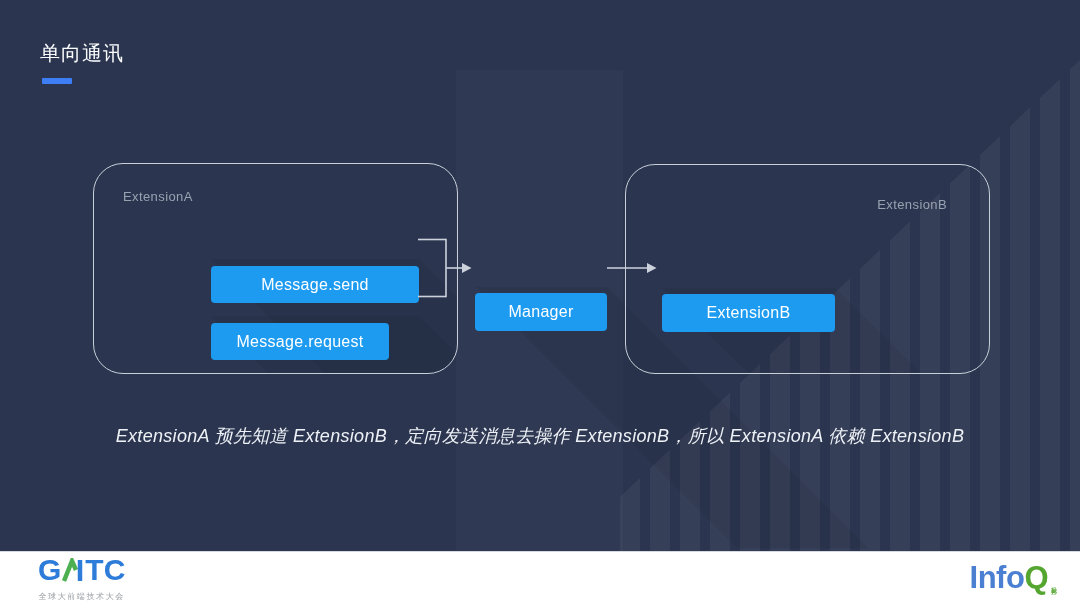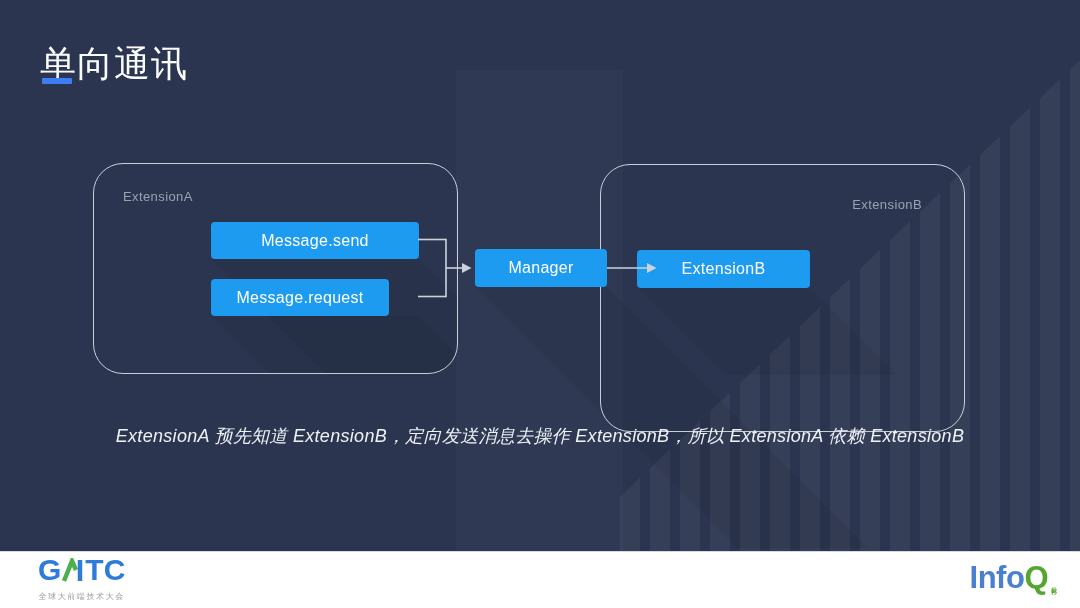--- a/index.html
+++ b/index.html
@@ -20,44 +20,44 @@
     clip-path:polygon(0 100%, 0 89%, 100% 0, 100% 100%);
   }
   .shadow-manager{
     position:absolute; inset:0;
     background:rgba(0,0,0,0.055);
     clip-path:polygon(476px 287px, 607px 287px, 868px 548px, 737px 548px);
   }
   
   .title{
     position:absolute; left:40px; top:40px;
-    font-size:36px; font-weight:500; color:#fbfcfe; letter-spacing:1px;
+    font-size:20px; font-weight:500; color:#fbfcfe; letter-spacing:1px;
   }
   .title-underline{
     position:absolute; left:42px; top:78px; width:30px; height:6px;
     background:#3d7ef5; border-radius:1px;
   }
   
   .dbox{
     position:absolute; width:365px; height:211px;
     border:1.6px solid #c8cfda; border-radius:30px;
     overflow:hidden; box-sizing:border-box;
   }
   .dbox-left{ left:93px; top:163px; }
-  .dbox-right{ left:600px; top:164px; height:268px; }
+  .dbox-right{ left:625px; top:164px; height:210px; }
   .dbox-label{
     position:absolute; font-size:13px; color:#99a2b1; letter-spacing:0.4px;
   }
   .dbox-left .dbox-label{ left:29px; top:25px; }
   .dbox-right .dbox-label{ right:42px; top:32px; }
   .inner-shadow{ position:absolute; inset:0; background:rgba(0,0,0,0.05); }
   .node{
     position:absolute; display:flex; align-items:center; justify-content:center;
     background:#1d9bf0; border-radius:4px;
-    color:#ffffff; font-size:16px; letter-spacing:0.3px;
+    color:#ffffff; font-size:16px; letter-spacing:0.3px;margin-top:44px;
   }
   .node-send{ left:117px; top:58px; width:208px; height:37px; }
   .node-request{ left:117px; top:115px; width:178px; height:37px; }
   .node-manager{ left:475px; top:249px; width:132px; height:38px;text-align:right; }
   .node-extb{ left:36px; top:85px; width:173px; height:38px; }
   .connectors{ position:absolute; left:0; top:0; pointer-events:none; }
   
   .caption{
     position:absolute; left:0; top:424px; width:1080px;
     text-align:center; font-size:18px; color:#eef2f7; letter-spacing:0.3px;font-style:italic;

